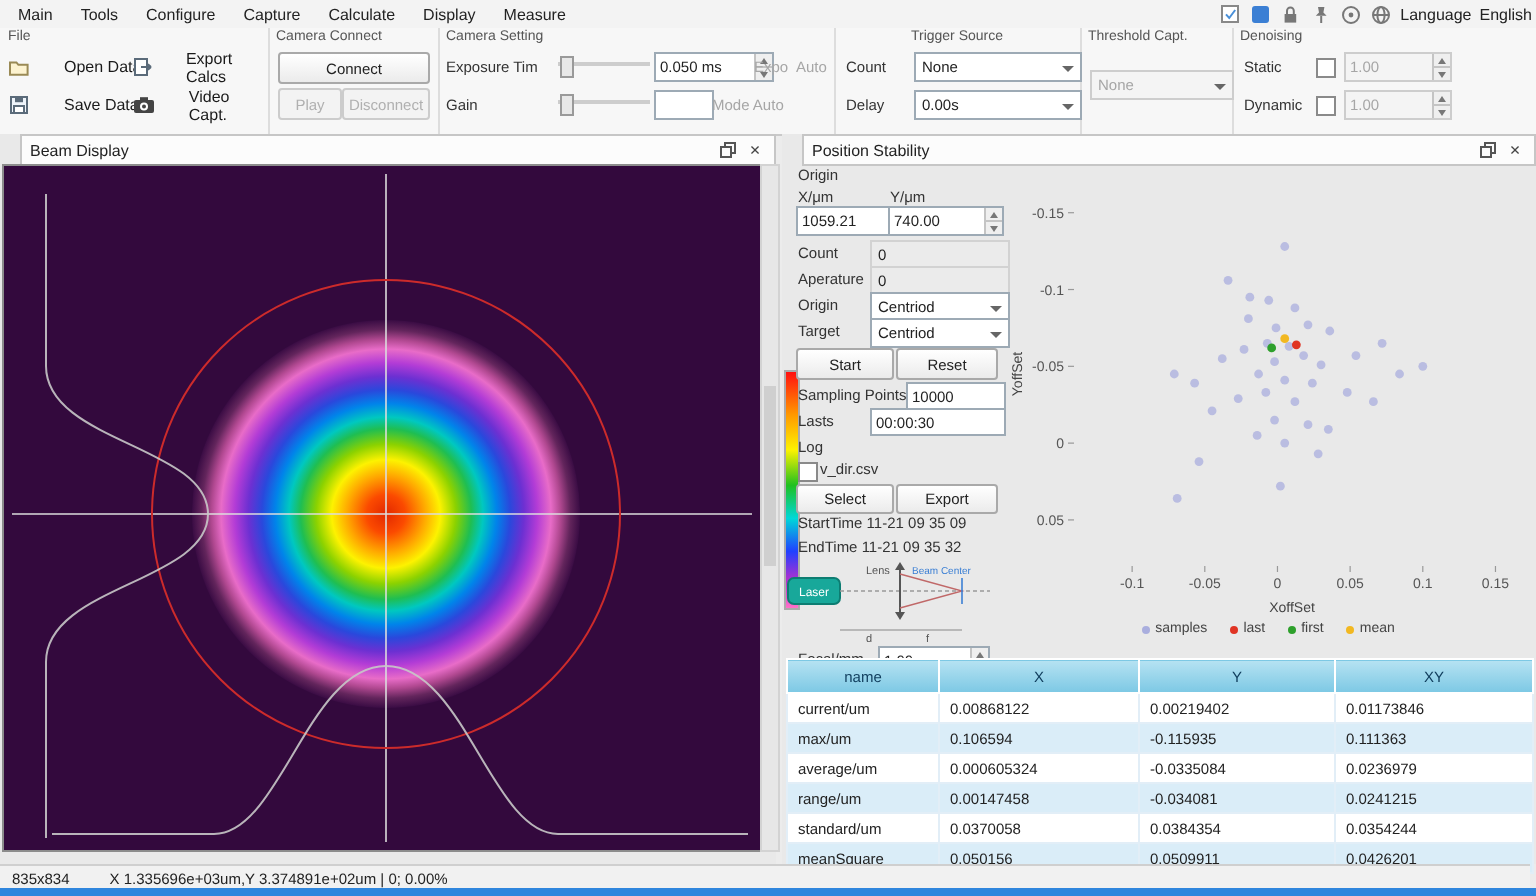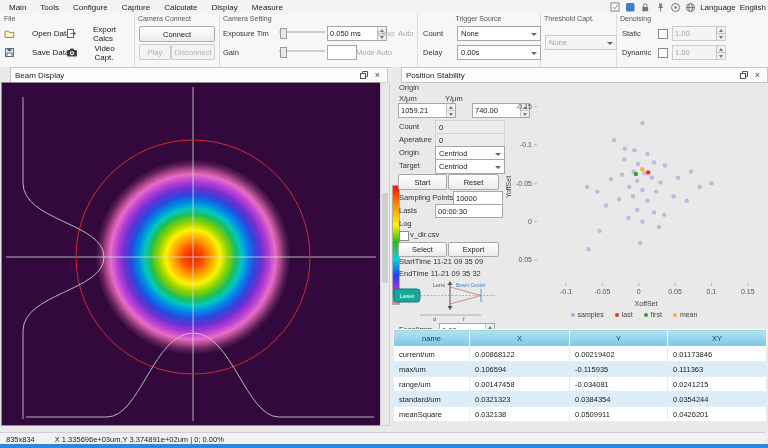--- a/index.html
+++ b/index.html
@@ -308,21 +308,21 @@
   <span class="lbl" style="left:8px;top:16px;">Origin</span>
   <span class="lbl" style="left:8px;top:27px;">X/μm</span>
   <span class="lbl" style="left:54px;top:27px;">Y/μm</span>
   <span class="ibox spinbox" style="left:7px;top:36px;width:44px;height:13px;">
       <span>1059.21</span>
       <span class="spin">
         <i class="up"></i>
         <i class="dn"></i>
       </span>
     </span>
-  <span class="ibox spinbox" style="left:53px;top:36px;width:44px;height:13px;margin-left:28px;">
+  <span class="ibox spinbox" style="left:53px;top:36px;width:44px;height:13px;">
       <span>740.00</span>
       <span class="spin">
         <i class="up"></i>
         <i class="dn"></i>
       </span>
     </span>
   <span class="lbl" style="left:8px;top:55px;">Count</span>
   <span class="gbox" style="left:44px;top:53px;width:62px;height:12px;">0</span>
   <span class="lbl" style="left:8px;top:68px;">Aperature</span>
   <span class="gbox" style="left:44px;top:66px;width:62px;height:12px;">0</span>
@@ -474,34 +474,40 @@
           <td>0.00219402</td>
           <td>0.01173846</td>
         </tr>
         <tr>
           <td>max/um</td>
           <td>0.106594</td>
           <td>-0.115935</td>
           <td>0.111363</td>
         </tr>
         <tr>
+          <td>average/um</td>
+          <td>0.000605324</td>
+          <td>-0.0335084</td>
+          <td>0.0236979</td>
+        </tr>
+        <tr>
           <td>range/um</td>
           <td>0.00147458</td>
           <td>-0.034081</td>
           <td>0.0241215</td>
         </tr>
         <tr>
           <td>standard/um</td>
-          <td>0.0321323</td>
+          <td>0.0370058</td>
           <td>0.0384354</td>
           <td>0.0354244</td>
         </tr>
         <tr>
           <td>meanSquare</td>
-          <td>0.032138</td>
+          <td>0.050156</td>
           <td>0.0509911</td>
           <td>0.0426201</td>
         </tr>
       </tbody>
   </table>
 </div>
 
 <div class="statusbar">
   <span class="res">835x834</span>
   <span class="coords">X 1.335696e+03um,Y 3.374891e+02um | 0; 0.00%</span>

